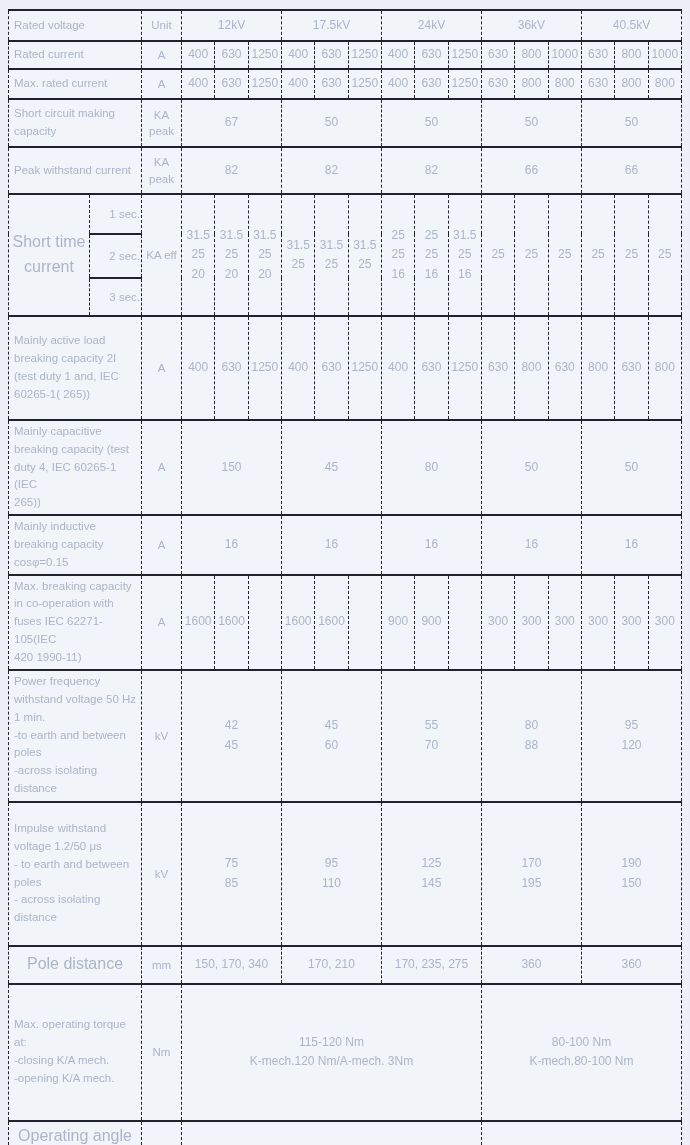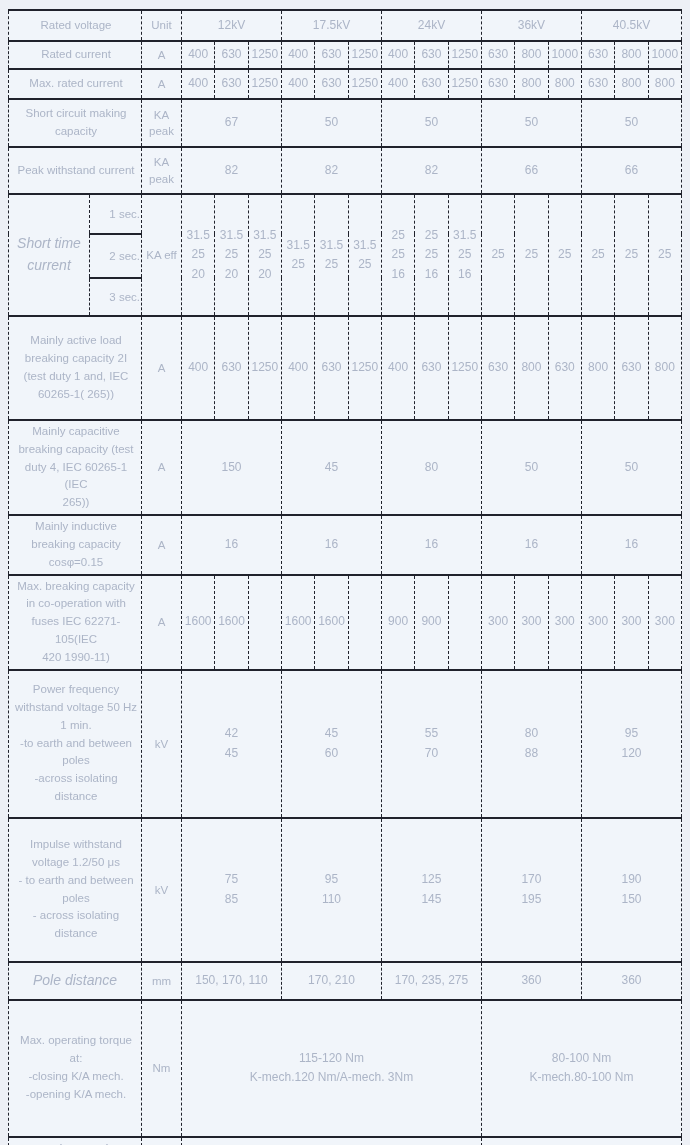--- a/index.html
+++ b/index.html
@@ -30,27 +30,27 @@
     border-left:1.5px dashed #20222c;
     border-right:1.5px dashed #20222c;
     text-align:center;
     vertical-align:middle;
     padding:2px 1px;
     white-space:pre-line;
     line-height:1.6;
     overflow:hidden;
   }
   td.l{
-    text-align:center;
+    text-align:left;
     padding-left:5px;
     padding-right:3px;
     font-size:11.5px;
     line-height:1.55;
   }
-  td.lc{font-size:14px;line-height:1.55;font-style:italic;}
+  td.lc{font-size:16px;line-height:1.55;}
   td.u{padding:0;font-size:11.5px;line-height:1.4;}
   td.sec{font-size:11.5px;text-align:right;}
 </style>
 </head>
 <body>
 
 <div class="page">
 <table class="spec">
   <colgroup>
     <col style="width:81px">
@@ -254,21 +254,21 @@
     <td>900</td>
     <td></td>
     <td>300</td>
     <td>300</td>
     <td>300</td>
     <td>300</td>
     <td>300</td>
     <td>300</td>
   </tr>
 
-  <tr style="height:148px">
+  <tr style="height:132px">
     <td class="l" colspan="2">Power frequency
 withstand voltage 50 Hz
 1 min.
 -to earth and between
 poles
 -across isolating
 distance</td>
     <td class="u">kV</td>
     <td colspan="3">42
 45</td>
@@ -298,21 +298,21 @@
 145</td>
     <td colspan="3">170
 195</td>
     <td colspan="3">190
 150</td>
   </tr>
 
   <tr style="height:38px">
     <td class="lc" colspan="2">Pole distance</td>
     <td class="u">mm</td>
-    <td colspan="3">150, 170, 110</td>
+    <td colspan="3">150, 170, 340</td>
     <td colspan="3">170, 210</td>
     <td colspan="3">170, 235, 275</td>
     <td colspan="3">360</td>
     <td colspan="3">360</td>
   </tr>
 
   <tr style="height:137px">
     <td class="l" colspan="2">Max. operating torque
 at:
 -closing K/A mech.

